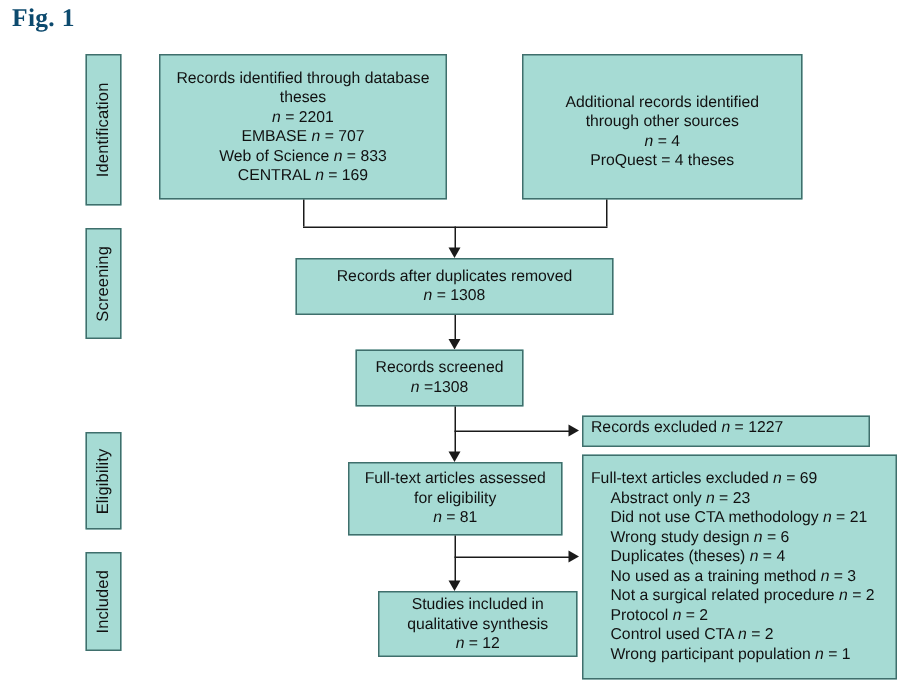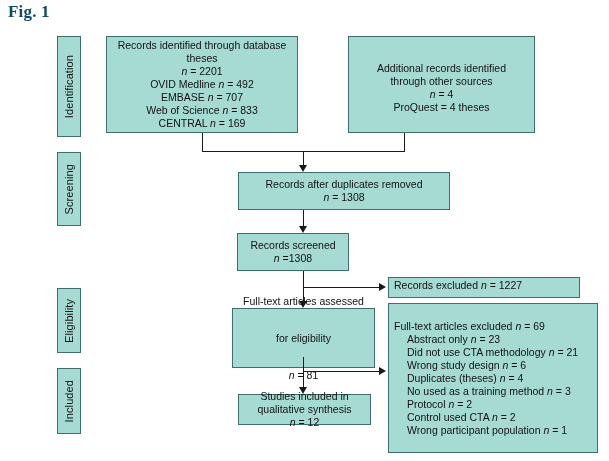--- a/index.html
+++ b/index.html
@@ -125,40 +125,39 @@
   </div>
 
   <div class="stage-label" style="left:57px; top:368px; width:24px; height:66px;">
     <span>Included</span>
   </div>
 
   <div class="flow-box" style="left:106px; top:36px; width:192px; height:97px;">
     <span class="line">Records identified through database</span>
     <span class="line">theses</span>
     <span class="line"><em class="it">n</em> = 2201</span>
-    <span class="line">OVID Medline <em class="it">n</em> = 492</span>
     <span class="line">EMBASE <em class="it">n</em> = 707</span>
     <span class="line">Web of Science <em class="it">n</em> = 833</span>
     <span class="line">CENTRAL <em class="it">n</em> = 169</span>
   </div>
 
   <div class="flow-box" style="left:311px; top:36px; width:187px; height:97px; justify-content:center; padding-top:9px;margin-left:37px;">
     <span class="line">Additional records identified</span>
     <span class="line">through other sources</span>
     <span class="line"><em class="it">n</em> = 4</span>
     <span class="line">ProQuest = 4 theses</span>
   </div>
 
   <div class="vline" style="left:202px; top:133px; height:18px;"></div>
   <div class="vline" style="left:404px; top:133px; height:18px;"></div>
   <div class="hline" style="left:202px; top:151px; width:203px;"></div>
   <div class="vline" style="left:303px; top:151px; height:16px;"></div>
   <div class="arrow-down" style="left:299px; top:165px;"></div>
 
-  <div class="flow-box" style="left:197px; top:172px; width:212px; height:38px;margin-left:41px;">
+  <div class="flow-box" style="left:197px; top:172px; width:212px; height:38px;">
     <span class="line">Records after duplicates removed</span>
     <span class="line"><em class="it">n</em> = 1308</span>
   </div>
 
   <div class="vline" style="left:303px; top:210px; height:18px;"></div>
   <div class="arrow-down" style="left:299px; top:226px;"></div>
 
   <div class="flow-box" style="left:237px; top:233px; width:112px; height:38px;">
     <span class="line">Records screened</span>
     <span class="line"><em class="it">n</em> =1308</span>
@@ -166,42 +165,43 @@
 
   <div class="vline" style="left:303px; top:271px; height:32px;"></div>
   <div class="hline" style="left:303px; top:287px; width:78px;"></div>
   <div class="arrow-right" style="left:379px; top:283px;"></div>
   <div class="arrow-down" style="left:299px; top:301px;"></div>
 
   <div class="flow-box left-align" style="left:388px; top:277px; width:192px; height:21px; justify-content:center; padding-top:0;">
     <span class="line">Records excluded <em class="it">n</em> = 1227</span>
   </div>
 
-  <div class="flow-box" style="left:232px; top:308px; width:143px; height:60px;gap:24px;">
+  <div class="flow-box" style="left:232px; top:308px; width:143px; height:49px;">
     <span class="line">Full-text articles assessed</span>
     <span class="line">for eligibility</span>
     <span class="line"><em class="it">n</em> = 81</span>
   </div>
 
   <div class="flow-box left-align" style="left:388px; top:303px; width:210px; height:150px;justify-content:center;">
     <span class="line">Full-text articles excluded <em class="it">n</em> = 69</span>
     <span class="line indent">Abstract only <em class="it">n</em> = 23</span>
     <span class="line indent">Did not use CTA methodology <em class="it">n</em> = 21</span>
     <span class="line indent">Wrong study design <em class="it">n</em> = 6</span>
     <span class="line indent">Duplicates (theses) <em class="it">n</em> = 4</span>
     <span class="line indent">No used as a training method <em class="it">n</em> = 3</span>
+    <span class="line indent">Not a surgical related procedure <em class="it">n</em> = 2</span>
     <span class="line indent">Protocol <em class="it">n</em> = 2</span>
     <span class="line indent">Control used CTA <em class="it">n</em> = 2</span>
     <span class="line indent">Wrong participant population <em class="it">n</em> = 1</span>
   </div>
 
   <div class="vline" style="left:303px; top:357px; height:32px;"></div>
   <div class="hline" style="left:303px; top:371px; width:78px;"></div>
   <div class="arrow-right" style="left:379px; top:367px;"></div>
   <div class="arrow-down" style="left:299px; top:387px;"></div>
 
-  <div class="flow-box" style="left:238px; top:394px; width:133px; height:31px;">
+  <div class="flow-box" style="left:252px; top:394px; width:133px; height:44px;">
     <span class="line">Studies included in</span>
     <span class="line">qualitative synthesis</span>
     <span class="line"><em class="it">n</em> = 12</span>
   </div>
 
 </div>
 
 </body></html>

